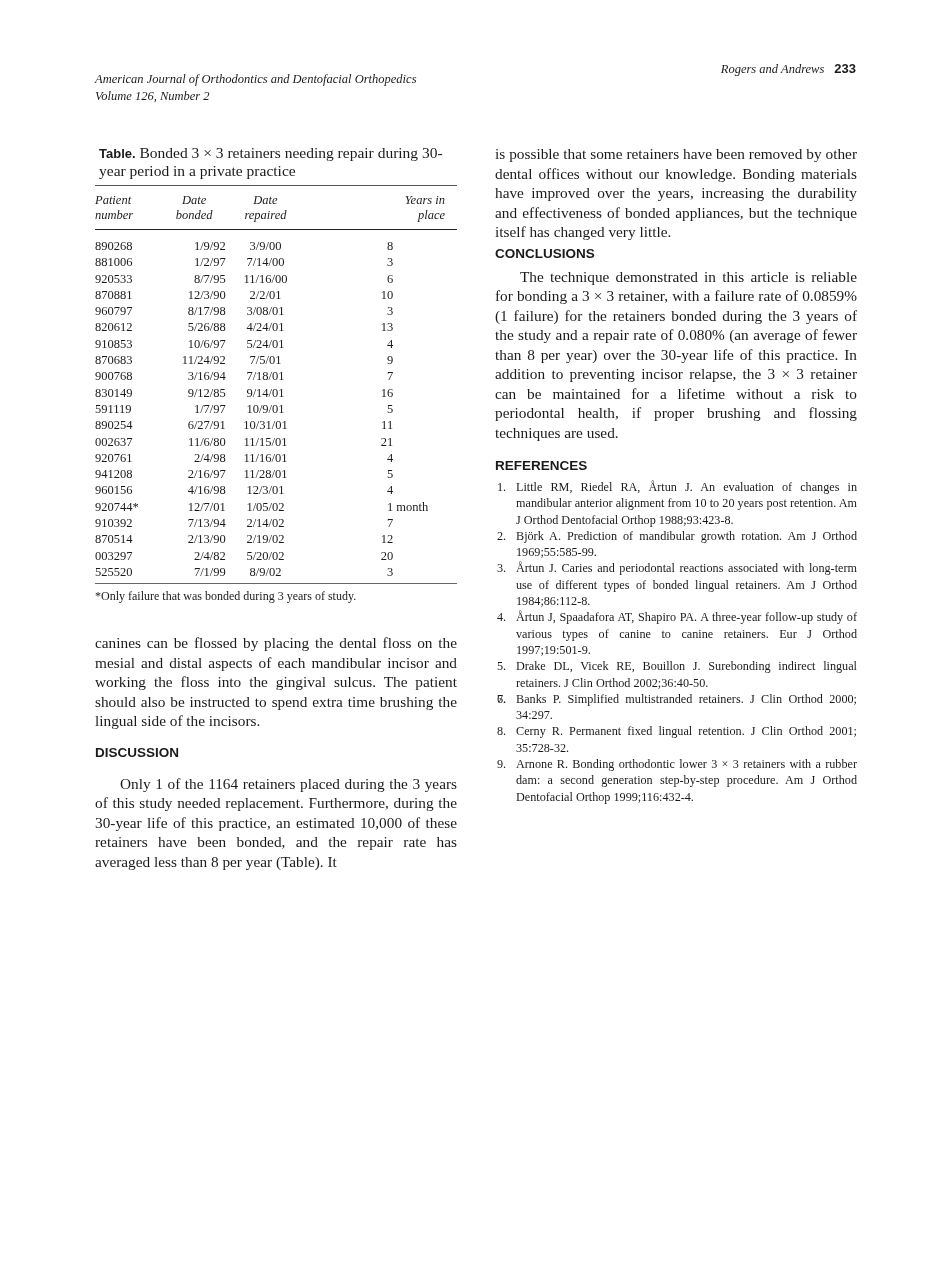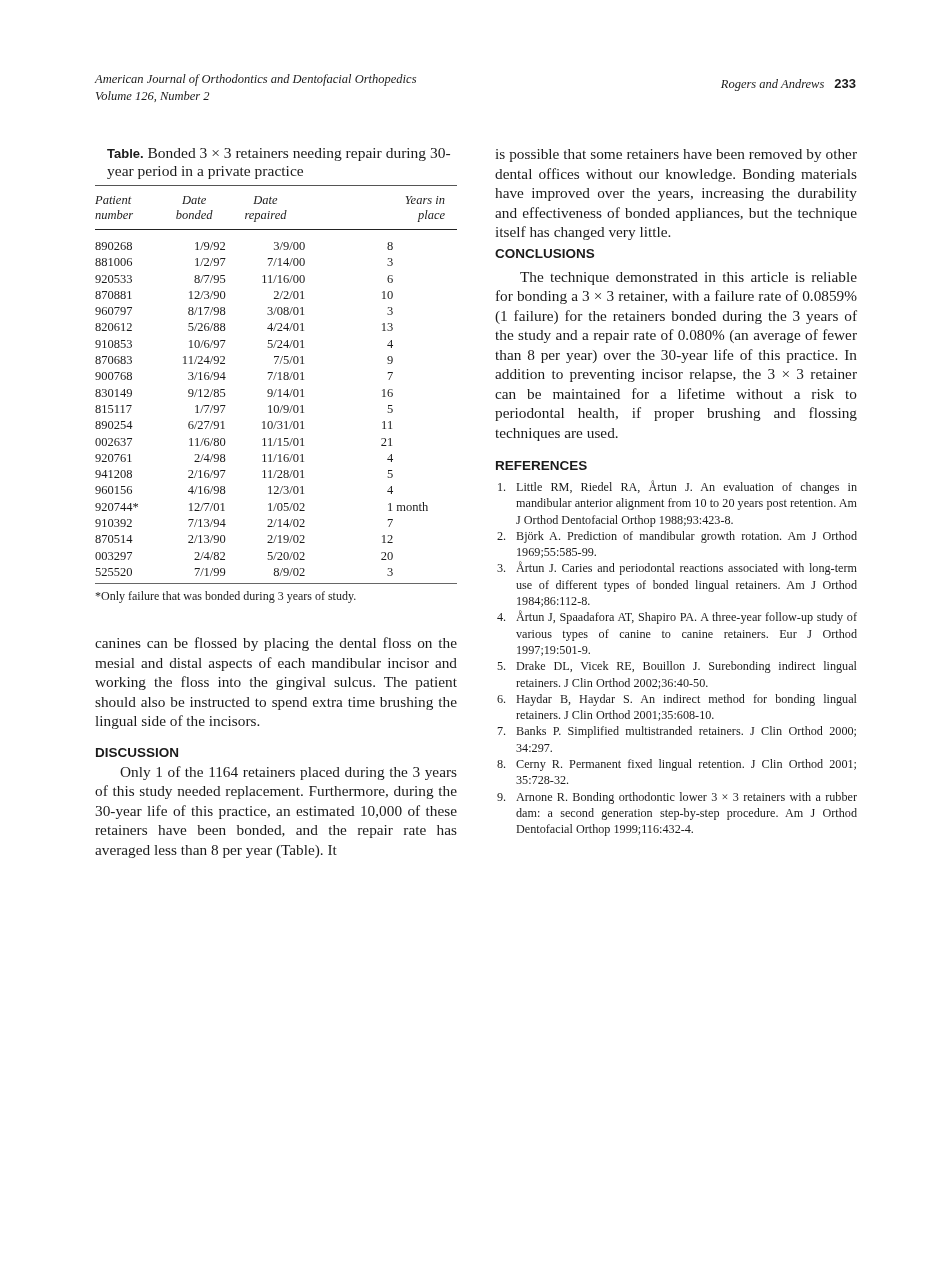--- a/index.html
+++ b/index.html
@@ -1,36 +1,36 @@
 <!DOCTYPE html>
 <html><head>
   <meta charset="utf-8">
   <style>
     html, body { margin: 0; padding: 0; background: #ffffff; }
     body { width: 950px; height: 1272px; position: relative; color: #1a1a1a; font-family: "Liberation Serif", serif; overflow: hidden; }
     .hdr-left { position: absolute; left: 95px; top: 71px; font-style: italic; font-size: 12.5px; line-height: 17px; }
-    .hdr-right { position: absolute; right: 94px; top: 75px; font-size: 12.5px; line-height: 17px; }
+    .hdr-right { position: absolute; right: 94px; top: 60px; font-size: 12.5px; line-height: 17px; }
     .hdr-right .authors { font-style: italic; }
     .hdr-right .pgnum { font-family: "Liberation Sans", sans-serif; font-weight: bold; font-size: 13px; margin-left: 10px; }
 
     .col-left { position: absolute; left: 95px; top: 144px; width: 362px; }
     .col-right { position: absolute; left: 495px; top: 144px; width: 362px; }
 
-    .tbl-caption { font-size: 15.5px; line-height: 17px; margin: 0 0 6px 12px; }
+    .tbl-caption { font-size: 15.5px; line-height: 17px; margin: 0 0 6px 4px; }
     .tbl-caption .lbl { font-family: "Liberation Sans", sans-serif; font-weight: bold; font-size: 13px; }
     table.data { width: 362px; border-collapse: collapse; font-size: 12.5px; }
     table.data thead tr { border-top: 1.5px solid #555; border-bottom: 1.5px solid #222; }
     table.data th { font-style: italic; font-weight: normal; line-height: 15px; padding: 7px 0 6px 0; }
     table.data td { line-height: 16.3px; padding: 0; }
     table.data tbody tr:first-child td { padding-top: 8px; }
     table.data tbody tr:last-child td { padding-bottom: 3px; }
     table.data tbody { border-bottom: 1.5px solid #666; }
     .c1 { text-align: left; width: 80px; }
     .c2 { text-align: right; width: 74px; }
-    .c3 { text-align: right; width: 98px; }
+    .c3 { text-align: center; width: 98px; }
     .c4 { text-align: left; width: 110px; padding-left: 68px !important; }
     th.c4 { text-align: right; padding-left: 0 !important; padding-right: 12px !important; }
     th.c1 { text-align: left; }
     th.c2, th.c3 { text-align: center; }
     .yrs { display: inline-block; width: 20px; text-align: right; }
     .foot { font-size: 12px; margin-top: 5px; line-height: 15px; }
 
     p.body { font-size: 15.3px; line-height: 19.5px; margin: 0; text-align: justify; }
     p.indent { text-indent: 25px; }
     h2.sec { font-family: "Liberation Sans", sans-serif; font-weight: bold; font-size: 13.5px; margin: 0; }
@@ -118,21 +118,21 @@
           <td class="c3">7/18/01</td>
           <td class="c4"><span class="yrs">7</span><span style="white-space: pre;"></span></td>
         </tr>
         <tr>
           <td class="c1">830149</td>
           <td class="c2">9/12/85</td>
           <td class="c3">9/14/01</td>
           <td class="c4"><span class="yrs">16</span><span style="white-space: pre;"></span></td>
         </tr>
         <tr>
-          <td class="c1">815117</td>
+          <td class="c1">591119</td>
           <td class="c2">1/7/97</td>
           <td class="c3">10/9/01</td>
           <td class="c4"><span class="yrs">5</span><span style="white-space: pre;"></span></td>
         </tr>
         <tr>
           <td class="c1">890254</td>
           <td class="c2">6/27/91</td>
           <td class="c3">10/31/01</td>
           <td class="c4"><span class="yrs">11</span><span style="white-space: pre;"></span></td>
         </tr>
@@ -190,33 +190,33 @@
           <td class="c3">8/9/02</td>
           <td class="c4"><span class="yrs">3</span><span style="white-space: pre;"></span></td>
         </tr>
       </tbody>
   </table>
   <div class="foot">*Only failure that was bonded during 3 years of study.</div>
 
   <div style="margin-top:29px;">
     <p class="body">canines can be flossed by placing the dental floss on the mesial and distal aspects of each mandibular incisor and working the floss into the gingival sulcus. The patient should also be instructed to spend extra time brushing the lingual side of the incisors.</p>
     <h2 class="sec" style="margin-top:14px;">DISCUSSION</h2>
-    <p class="body indent" style="margin-top:2px;">Only 1 of the 1164 retainers placed during the 3 years of this study needed replacement. Furthermore, during the 30-year life of this practice, an estimated 10,000 of these retainers have been bonded, and the repair rate has averaged less than 8 per year (Table). It</p>
+    <p class="body indent" style="margin-top:14px;">Only 1 of the 1164 retainers placed during the 3 years of this study needed replacement. Furthermore, during the 30-year life of this practice, an estimated 10,000 of these retainers have been bonded, and the repair rate has averaged less than 8 per year (Table). It</p>
   </div>
 </div>
 
 <div class="col-right">
   <p class="body">is possible that some retainers have been removed by other dental offices without our knowledge. Bonding materials have improved over the years, increasing the durability and effectiveness of bonded appliances, but the technique itself has changed very little.</p>
   <h2 class="sec" style="margin-top:4px;">CONCLUSIONS</h2>
   <p class="body indent" style="margin-top:6px;">The technique demonstrated in this article is reliable for bonding a 3 × 3 retainer, with a failure rate of 0.0859% (1 failure) for the retainers bonded during the 3 years of the study and a repair rate of 0.080% (an average of fewer than 8 per year) over the 30-year life of this practice. In addition to preventing incisor relapse, the 3 × 3 retainer can be maintained for a lifetime without a risk to periodontal health, if proper brushing and flossing techniques are used.</p>
   <h2 class="sec" style="margin-top:16px;">REFERENCES</h2>
   <ol class="refs" id="refs-list" style="margin-top:6px;">
       <li><span class="num">1.</span><span>Little RM, Riedel RA, Årtun J. An evaluation of changes in mandibular anterior alignment from 10 to 20 years post retention. Am J Orthod Dentofacial Orthop 1988;93:423-8.</span></li>
       <li><span class="num">2.</span><span>Björk A. Prediction of mandibular growth rotation. Am J Orthod 1969;55:585-99.</span></li>
       <li><span class="num">3.</span><span>Årtun J. Caries and periodontal reactions associated with long-term use of different types of bonded lingual retainers. Am J Orthod 1984;86:112-8.</span></li>
       <li><span class="num">4.</span><span>Årtun J, Spaadafora AT, Shapiro PA. A three-year follow-up study of various types of canine to canine retainers. Eur J Orthod 1997;19:501-9.</span></li>
       <li><span class="num">5.</span><span>Drake DL, Vicek RE, Bouillon J. Surebonding indirect lingual retainers. J Clin Orthod 2002;36:40-50.</span></li>
-      <li><span class="num">6.</span><span>Haydar B, Haydar S. An indirect method for bonding lingual retainers. J Clin Orthod 2001;35:608-10.</span></li>
+      <li><span class="num">6.</span></li>
       <li><span class="num">7.</span><span>Banks P. Simplified multistranded retainers. J Clin Orthod 2000; 34:297.</span></li>
       <li><span class="num">8.</span><span>Cerny R. Permanent fixed lingual retention. J Clin Orthod 2001; 35:728-32.</span></li>
       <li><span class="num">9.</span><span>Arnone R. Bonding orthodontic lower 3 × 3 retainers with a rubber dam: a second generation step-by-step procedure. Am J Orthod Dentofacial Orthop 1999;116:432-4.</span></li>
     </ol>
 </div>
 
 </body></html>

